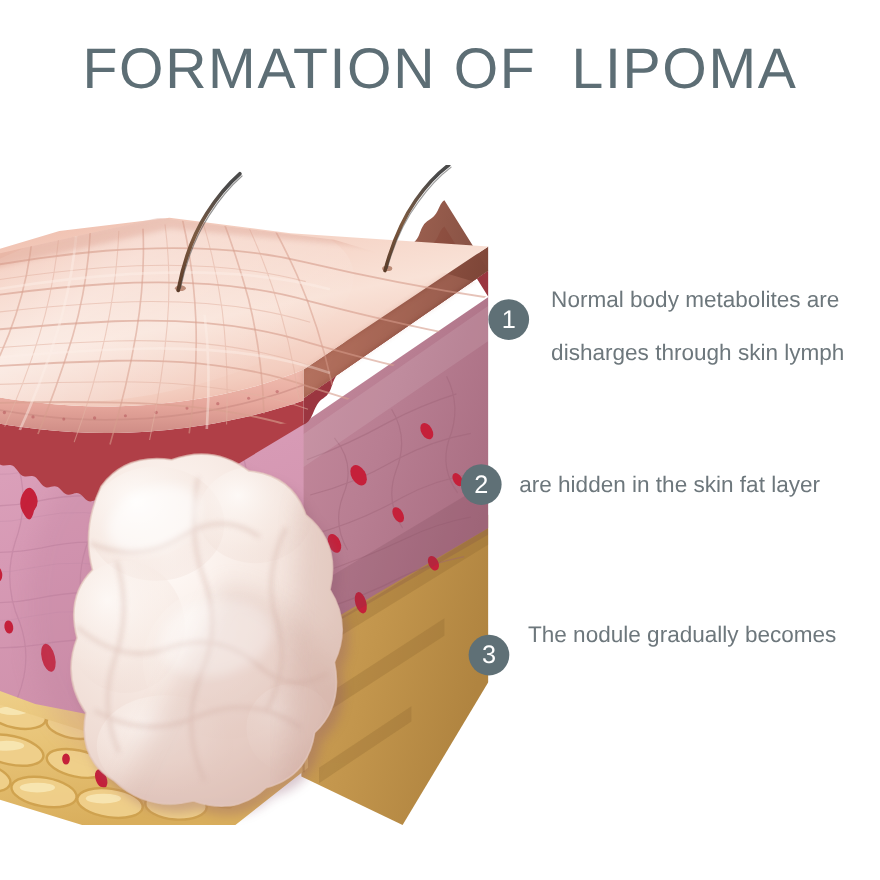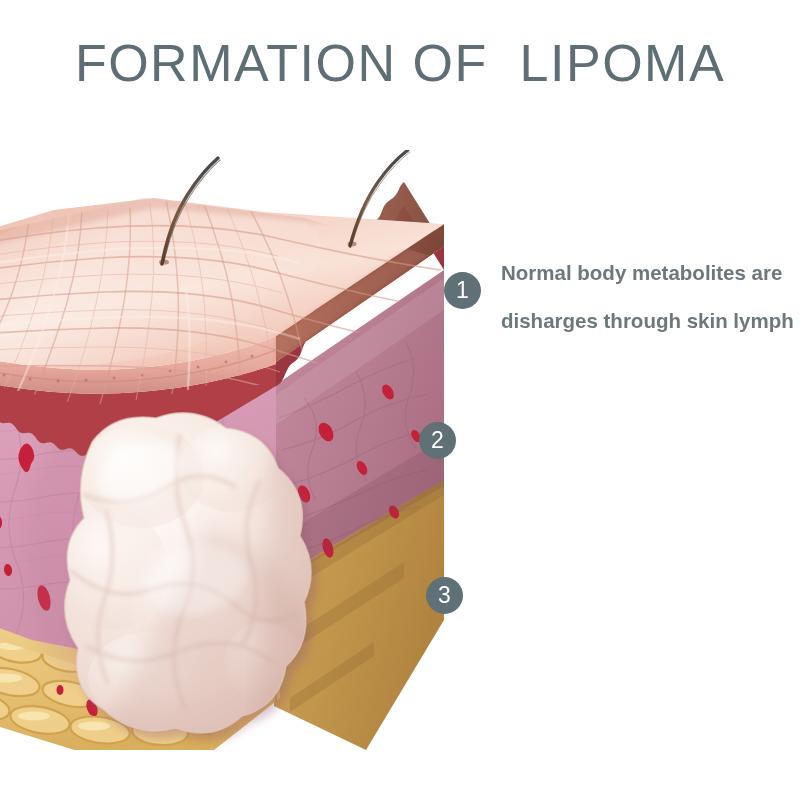--- a/index.html
+++ b/index.html
@@ -48,21 +48,21 @@
   .legend-text{
     position:absolute;
     color:#6d777c;
     font-size:20.5px;
     line-height:30px;
     white-space:nowrap;
   }
   .legend-text .l2{display:block;margin-top:18px;}
 
   #item-1 .badge{left:444px;top:272px;}
-  #item-1 .legend-text{left:501px;top:258px;font-weight:bold;}
+  #item-1 .legend-text{left:501px;top:258px;}
 
   #item-2 .badge{left:419px;top:422px;}
   #item-2 .legend-text{left:472px;top:408px;}
 
   #item-3 .badge{left:426px;top:577px;}
   #item-3 .legend-text{left:480px;top:563px;}
 </style>
 </head>
 <body>
 
@@ -446,24 +446,26 @@
       <div class="badge">1</div>
       <div class="legend-text">
         <span class="l1">Normal body metabolites  are</span>
         <span class="l2">disharges through skin lymph</span>
       </div>
     </div>
 
     <div class="legend-item" id="item-2">
       <div class="badge">2</div>
       <div class="legend-text">
+        <span class="l2">are hidden in the skin fat layer</span>
       </div>
     </div>
 
     <div class="legend-item" id="item-3">
       <div class="badge">3</div>
       <div class="legend-text">
+        <span class="l1">The nodule gradually becomes</span>
       </div>
     </div>
 
   </div>
 
 </div>
 
 </body></html>

